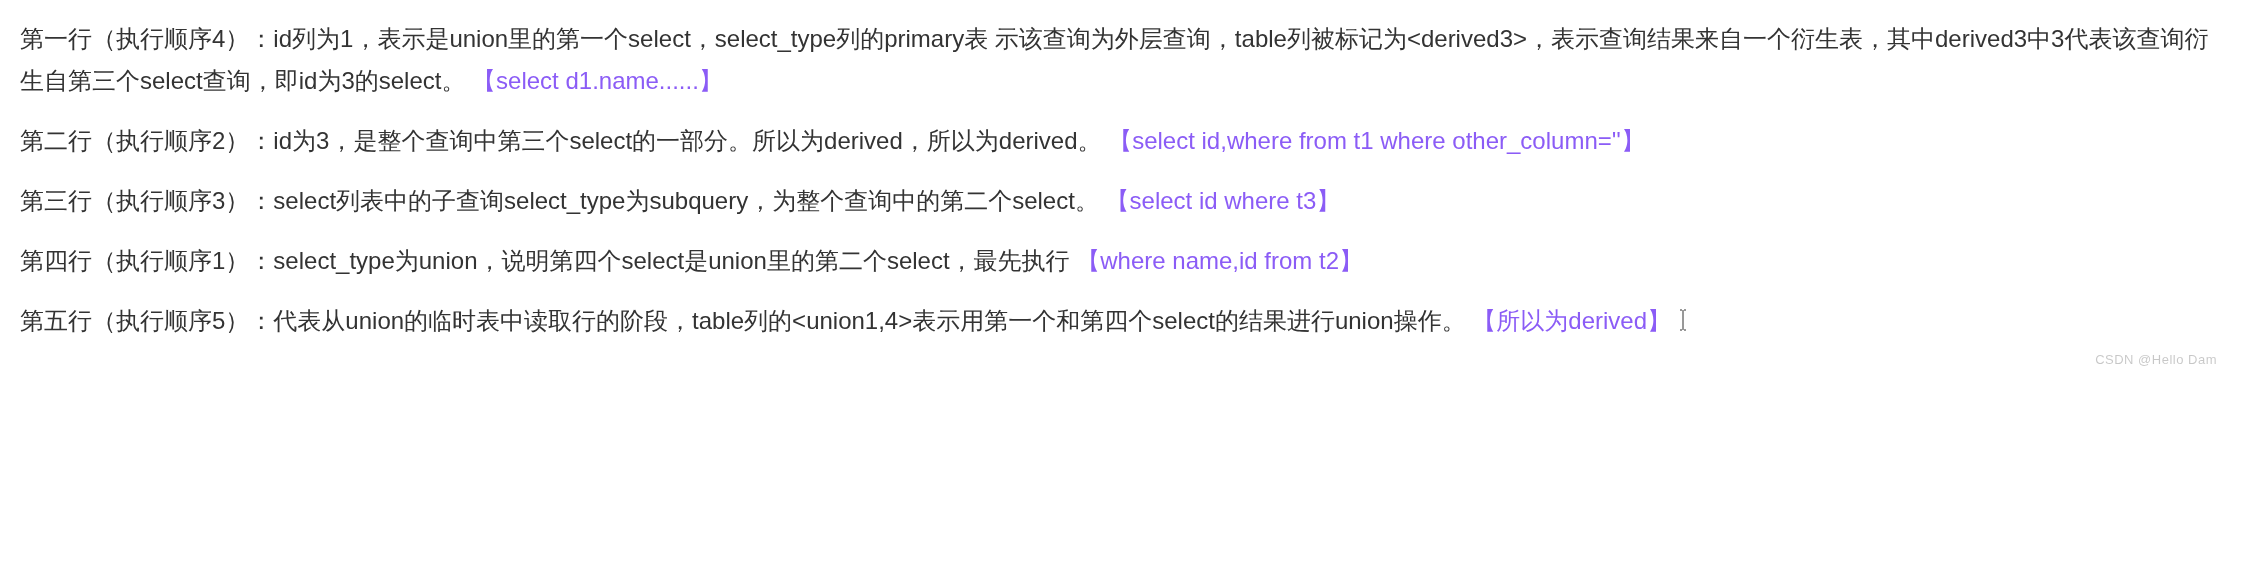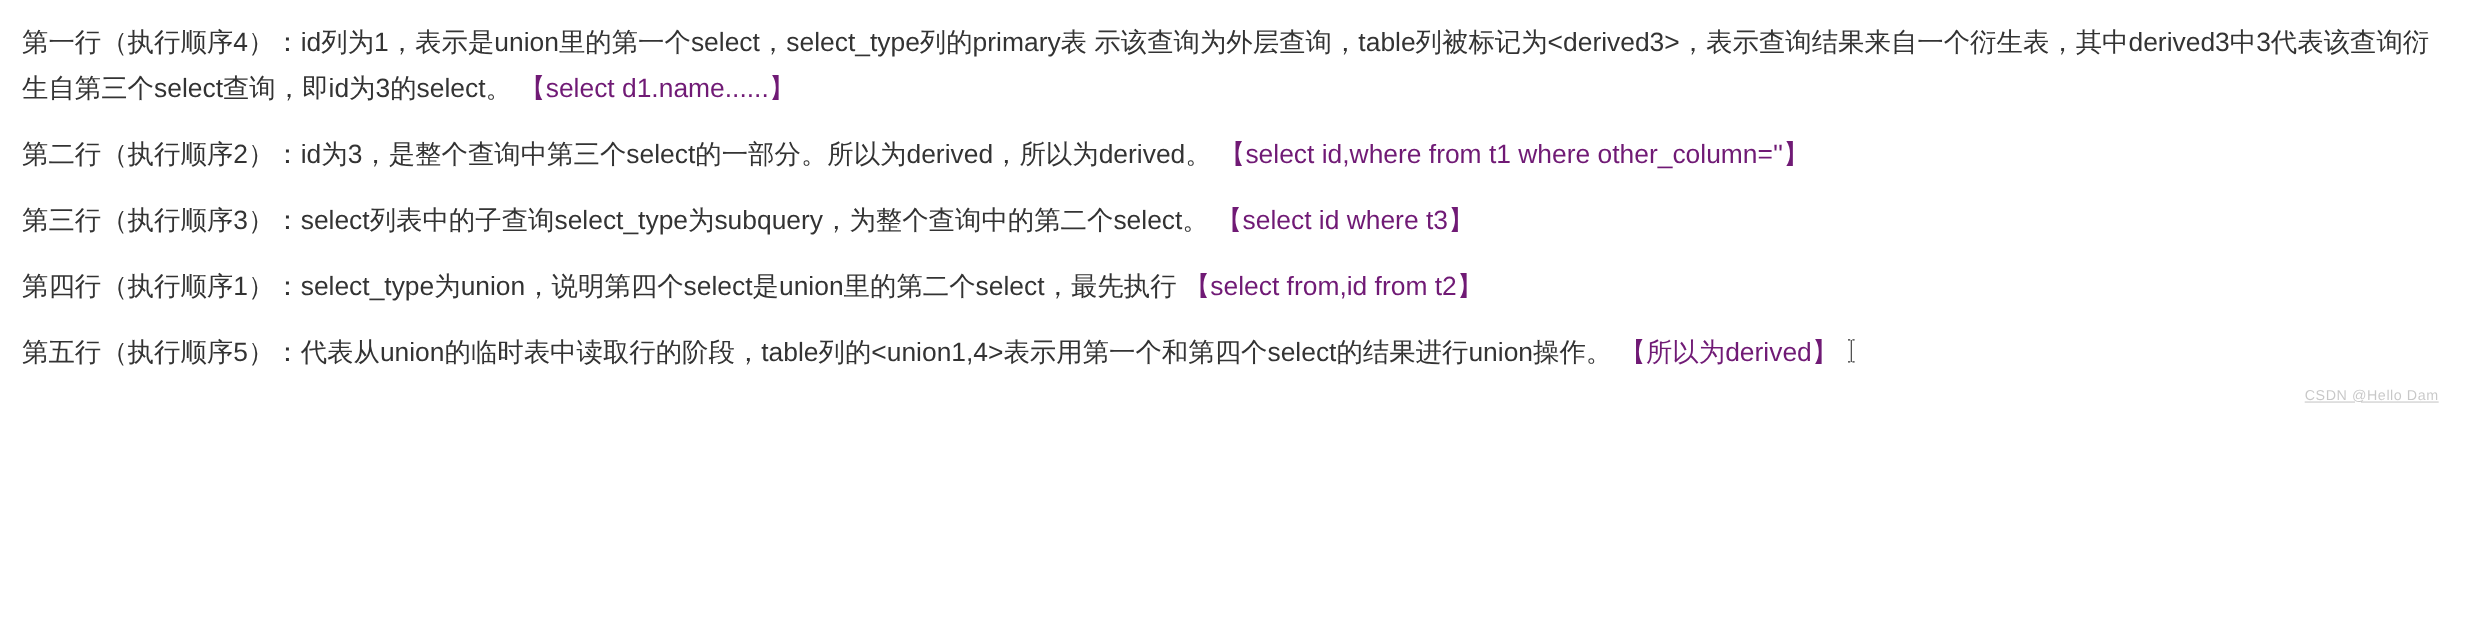--- a/index.html
+++ b/index.html
@@ -11,30 +11,29 @@
     color: #333;
     background: #fff;
     width: 2241px;
     box-sizing: border-box;
     position: relative;
   }
   p {
     margin: 0 0 18px 0;
   }
   .hl {
-    color: #701a75;
+    color: #8b5cf6;
   }
   .watermark {
     position: absolute;
     right: 24px;
     bottom: 6px;
     font-size: 13px;
     color: rgba(0,0,0,0.22);
     letter-spacing: 0.5px;
-    text-decoration: underline;
   }
   .cursor {
     display: inline-block;
     vertical-align: -2px;
   }
 </style>
 </head>
 <body>
 
 <p>
@@ -47,21 +46,21 @@
   <span class="hl">【select id,where from t1 where other_column=''】</span>
 </p>
 
 <p>
   <span>第三行（执行顺序3）：select列表中的子查询select_type为subquery，为整个查询中的第二个select。</span>
   <span class="hl">【select id where t3】</span>
 </p>
 
 <p>
   <span>第四行（执行顺序1）：select_type为union，说明第四个select是union里的第二个select，最先执行</span>
-  <span class="hl">【select from,id from t2】</span>
+  <span class="hl">【where name,id from t2】</span>
 </p>
 
 <p>
   <span>第五行（执行顺序5）：代表从union的临时表中读取行的阶段，table列的&lt;union1,4&gt;表示用第一个和第四个select的结果进行union操作。</span>
   <span class="hl">
     <span>【所以为derived】</span>
     <svg class="cursor" width="10" height="22" viewBox="0 0 10 22">
       <path d="M2 1 H4 M6 1 H8 M5 1 V21 M2 21 H4 M6 21 H8" stroke="#333" stroke-width="1" fill="none"></path>
     </svg>
   </span>

